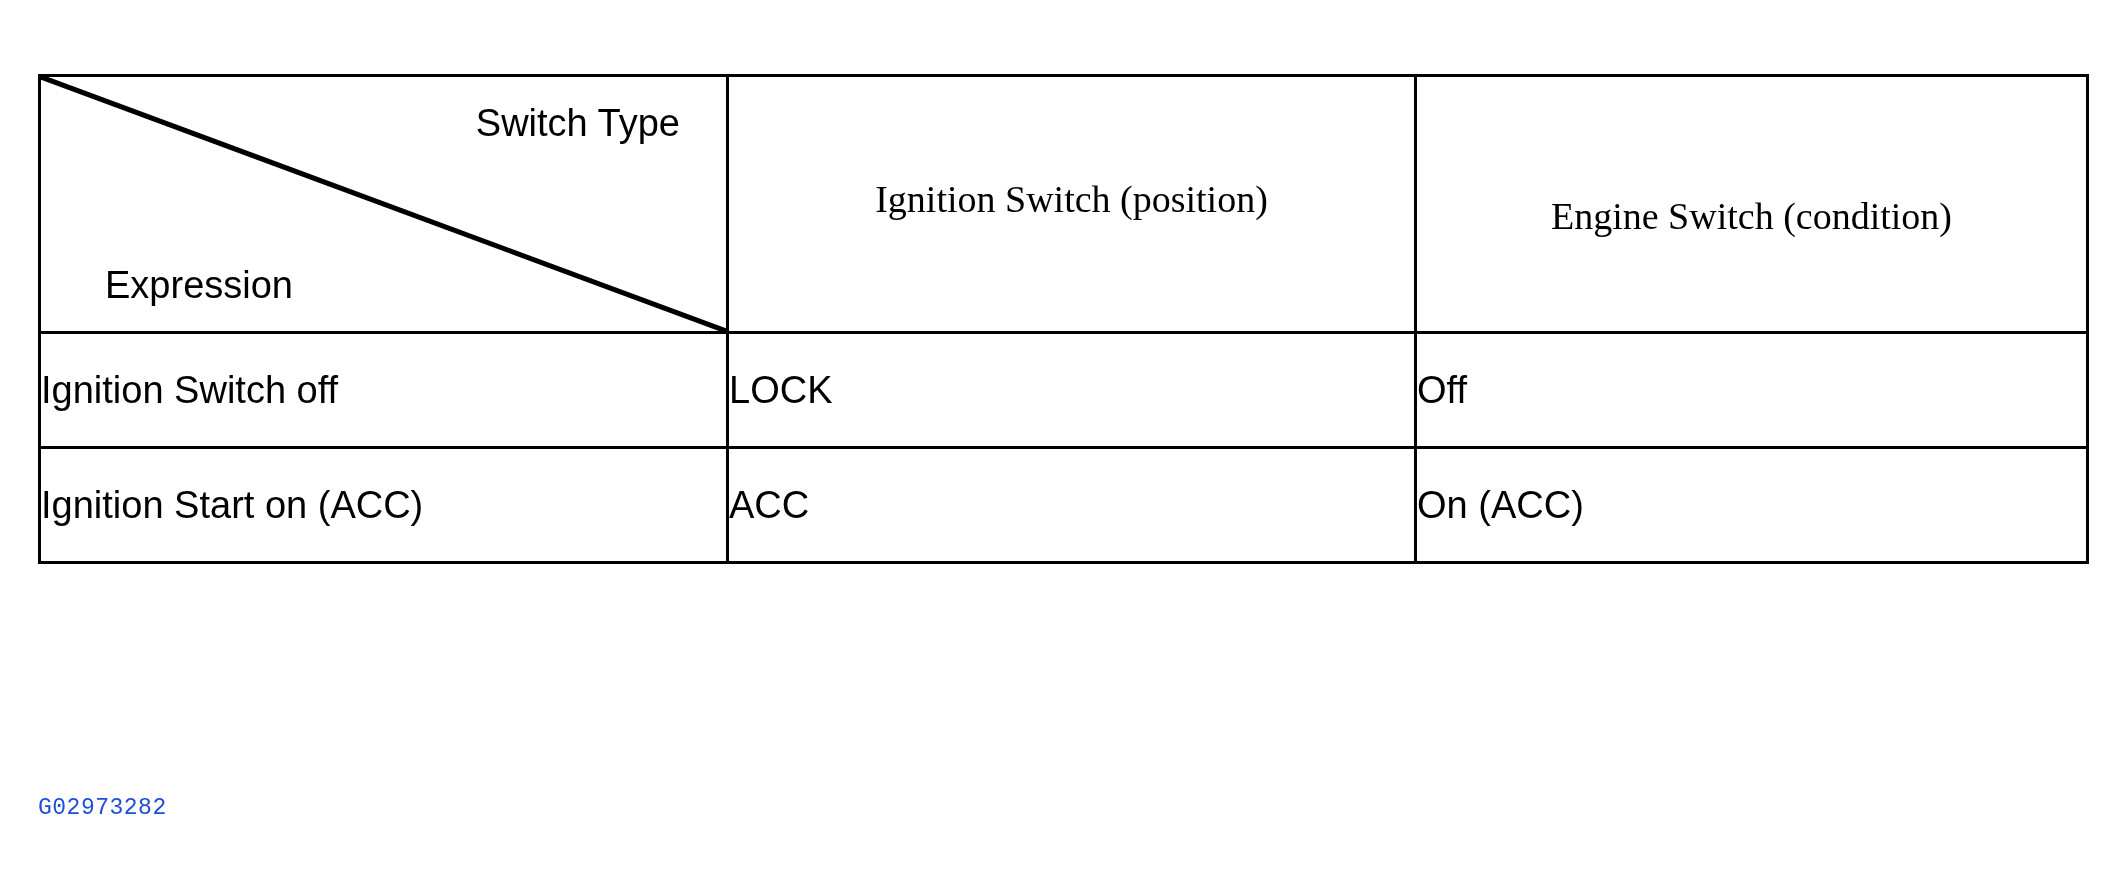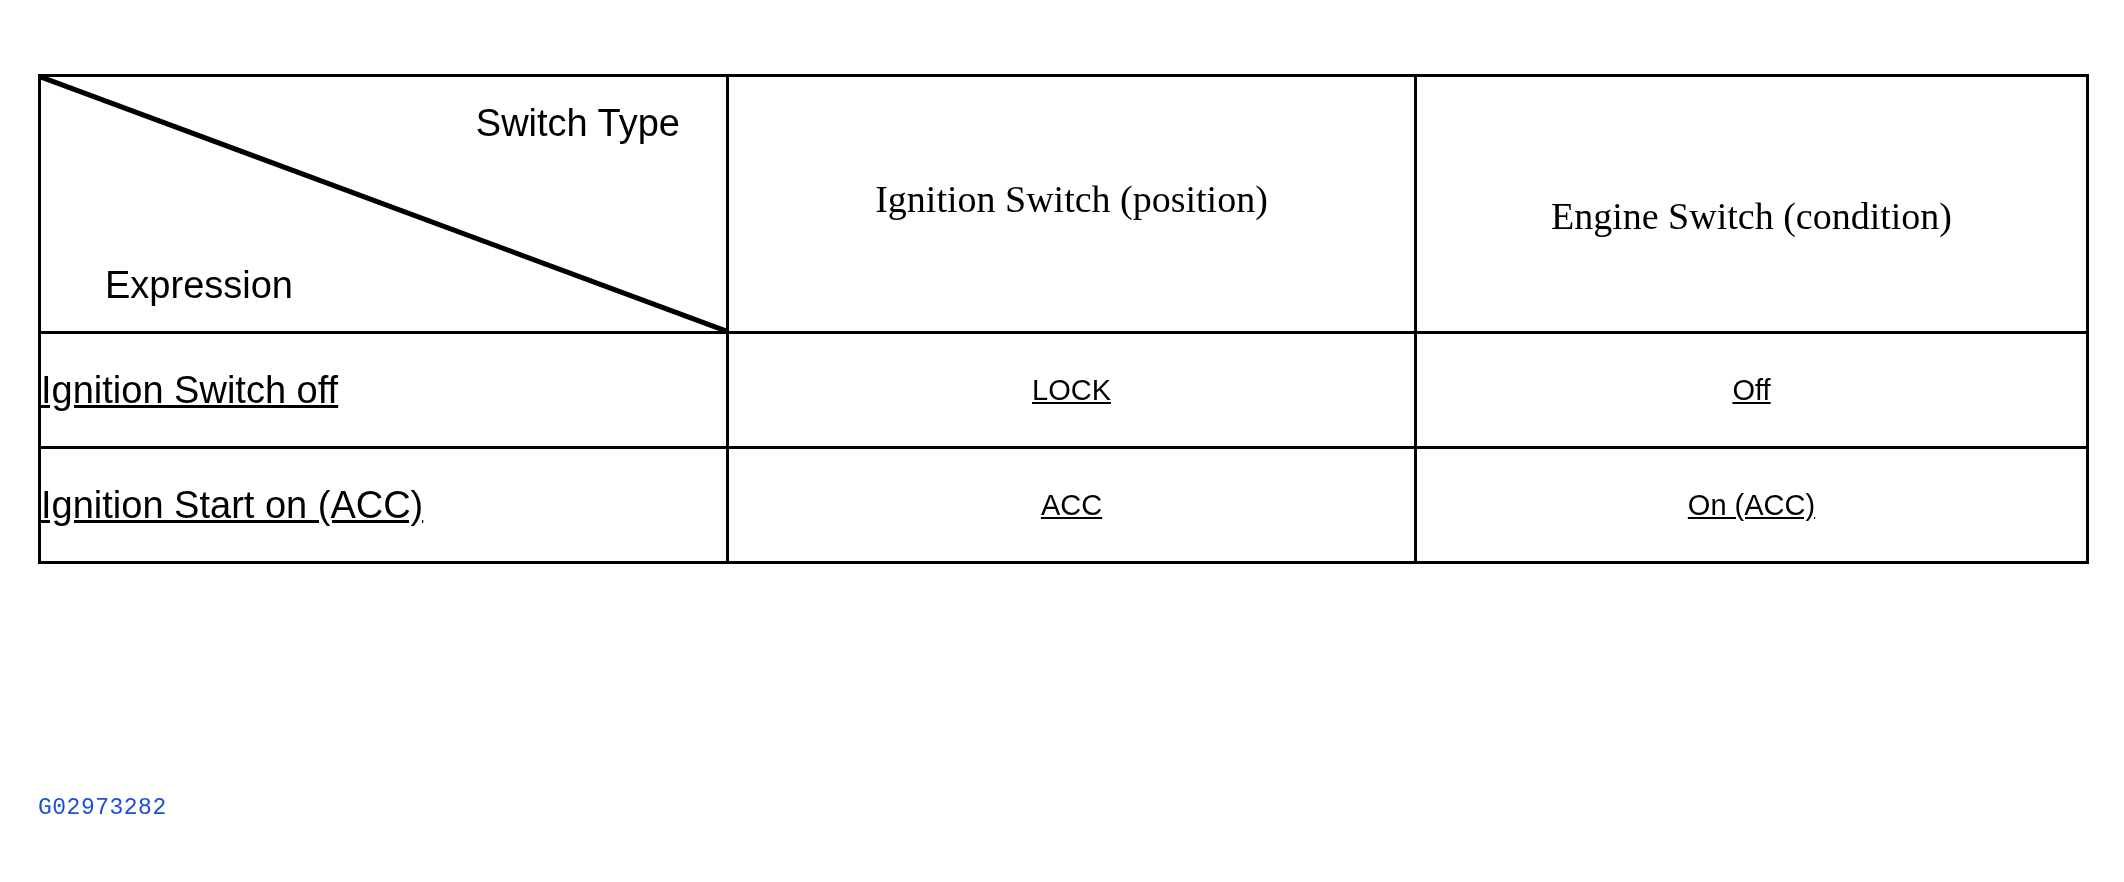--- a/index.html
+++ b/index.html
@@ -82,31 +82,30 @@
   .col-head {
     text-align: center;
     font-size: 38px;
     line-height: 1.25;
     font-family: Liberation Serif, serif;
   }
   .col-head.ign-head   { vertical-align: middle; padding-bottom: 8px; }
   .col-head.eng-head   { vertical-align: middle; padding-top: 26px; text-align: center; }
 
   
-  .body-row td { height: 112px; text-decoration: underline; }
+  .body-row td { height: 112px; }
 
   .cell-expr {
     font-size: 38px;
     padding-left: 46px;
     text-align: left;
     white-space: nowrap;
   }
   .cell-val {
-    font-size: 29px;
-    text-align: center;
+    font-size: 38px;
     white-space: nowrap;
   }
 
   
   .figure-id {
     position: absolute;
     left: 38px;
     top: 795px;
     font-family: "Liberation Mono", "DejaVu Sans Mono", monospace;
     font-size: 23px;

